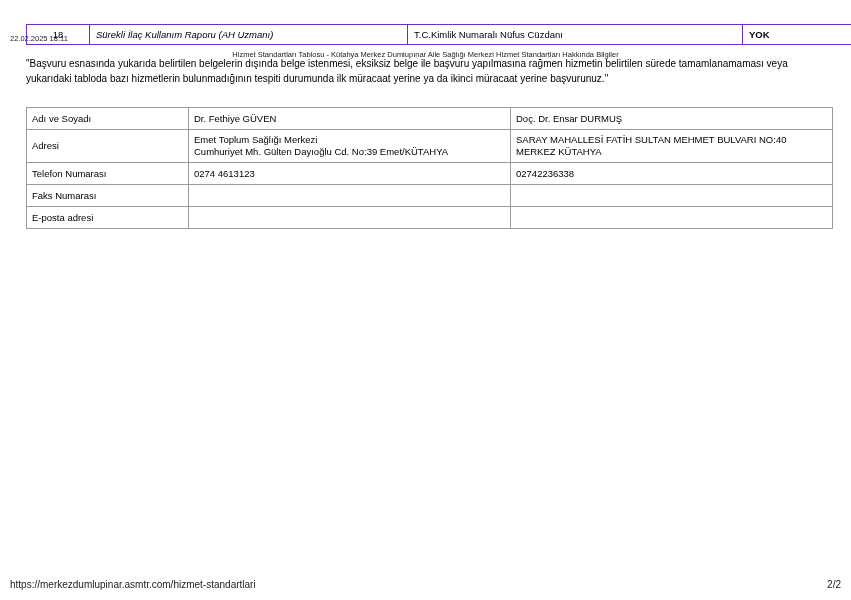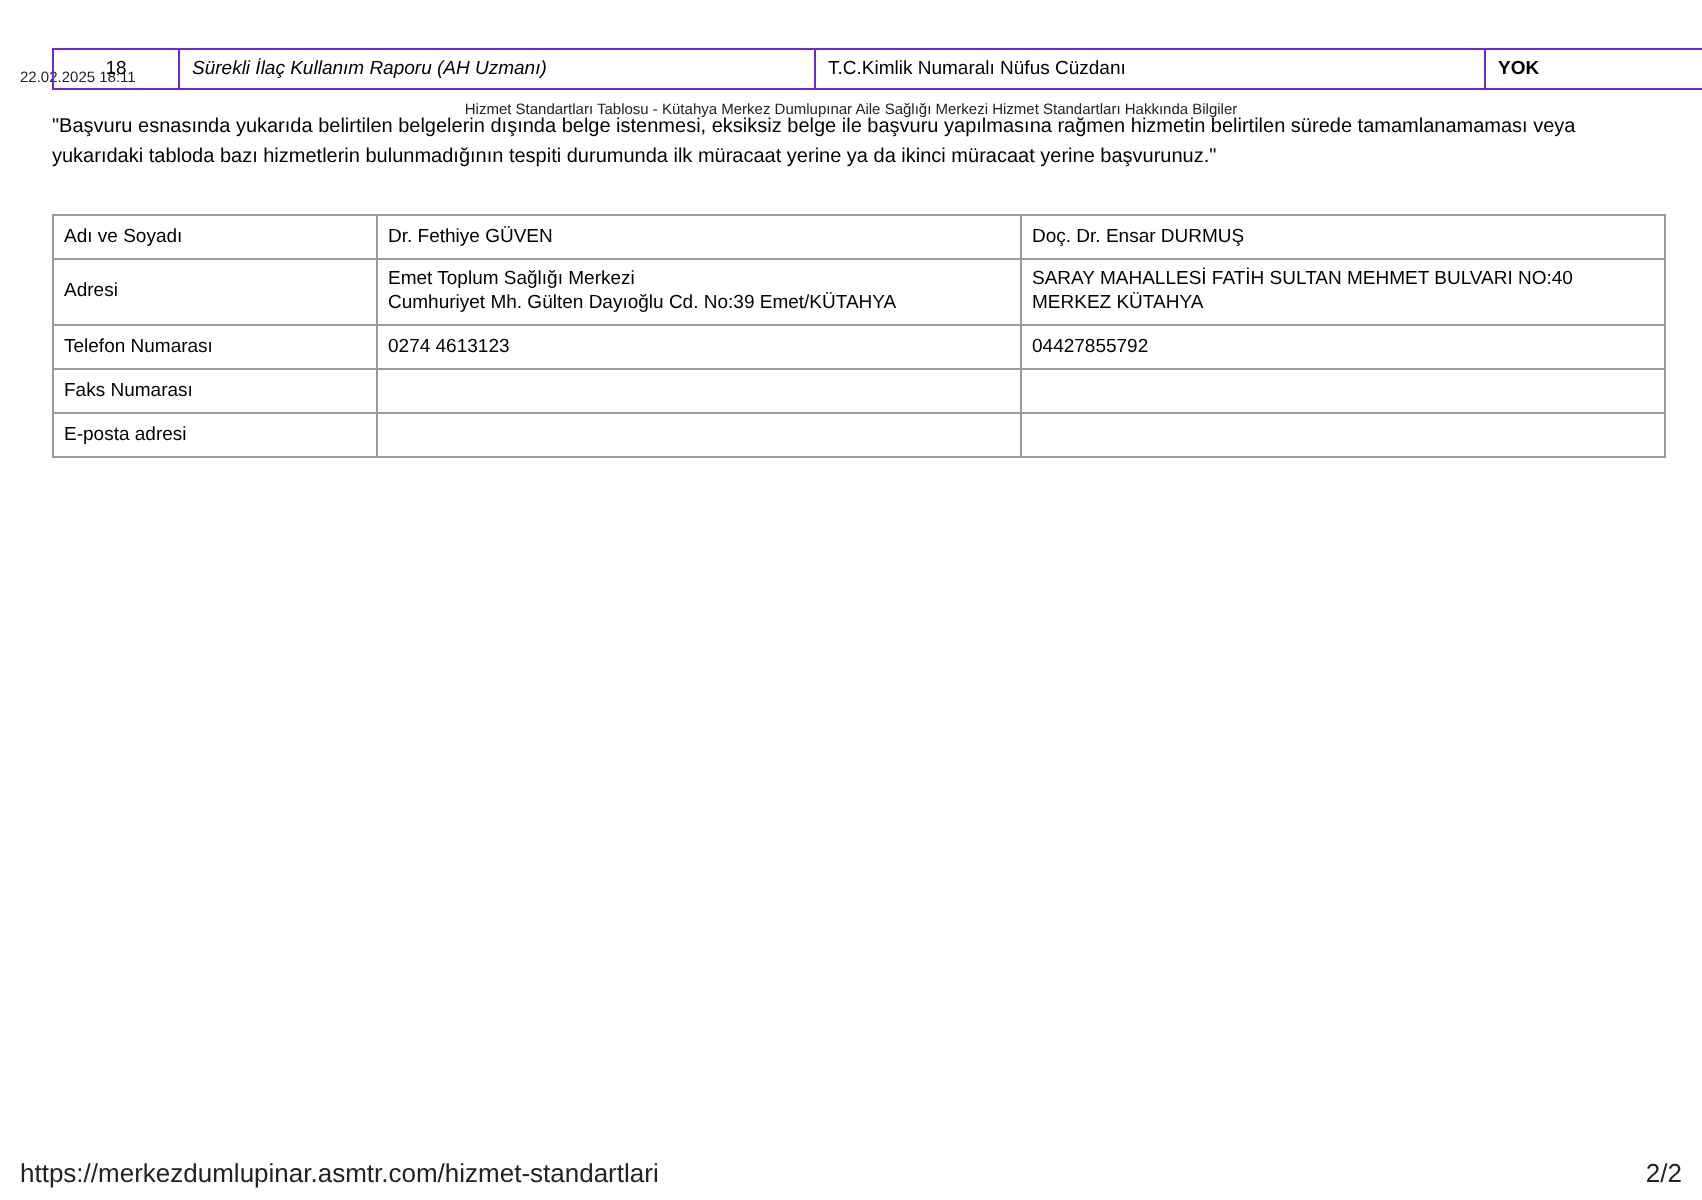--- a/index.html
+++ b/index.html
@@ -129,21 +129,21 @@
   .contact-table tr.addr td { height: 26px; vertical-align: middle; }
   .addr-line { display: block; }
 
   
   .print-footer {
     position: absolute;
     left: 0;
     bottom: 9px;
     width: 851px;
     height: 12px;
-    font-size: 13px;
+    font-size: 10px;
     color: #222;
   }
   .print-footer .ftr-url {
     position: absolute;
     left: 10px;
     top: 0;
     white-space: nowrap;
   }
   .print-footer .ftr-page {
     position: absolute;
@@ -194,21 +194,21 @@
           <span class="addr-line">Cumhuriyet Mh. Gülten Dayıoğlu Cd. No:39 Emet/KÜTAHYA</span>
         </td>
         <td>
           <span class="addr-line">SARAY MAHALLESİ FATİH SULTAN MEHMET BULVARI NO:40</span>
           <span class="addr-line">MERKEZ KÜTAHYA</span>
         </td>
       </tr>
       <tr class="row">
         <td class="label">Telefon Numarası</td>
         <td>0274 4613123</td>
-        <td>04427855792</td>
+        <td>02742236338</td>
       </tr>
       <tr class="row">
         <td class="label">Faks Numarası</td>
         <td></td>
         <td></td>
       </tr>
       <tr class="row">
         <td class="label">E-posta adresi</td>
         <td></td>
         <td></td>

